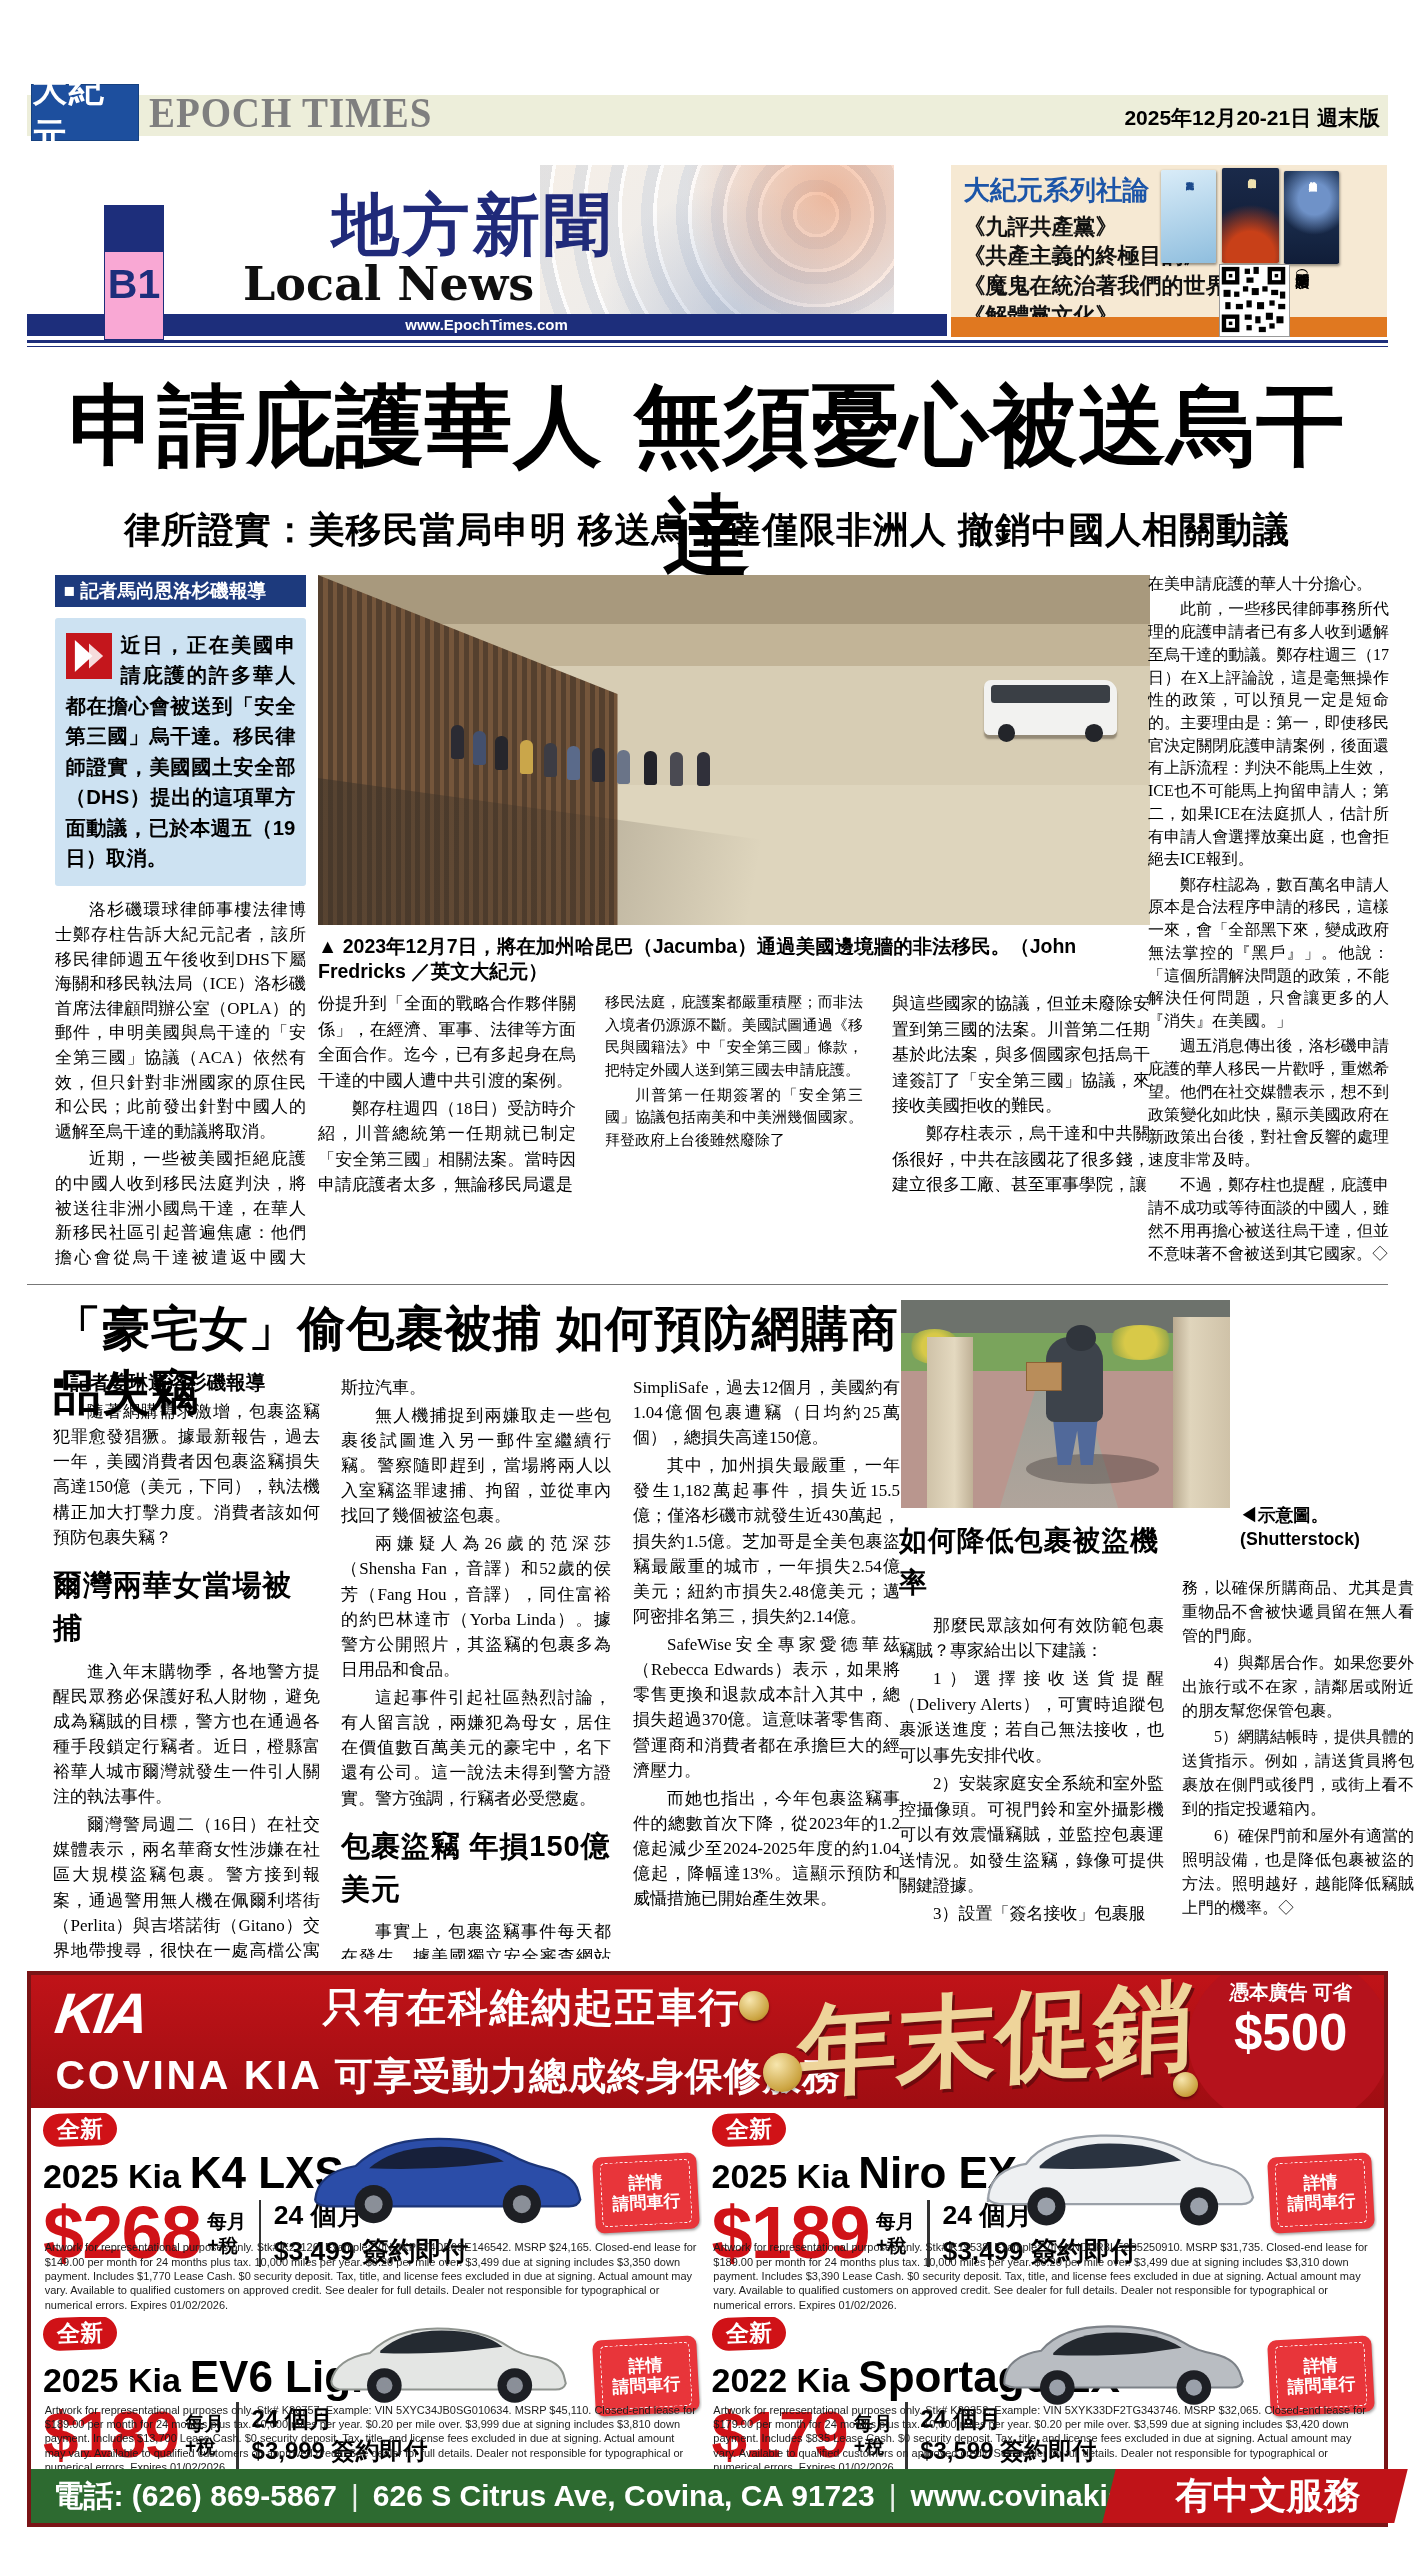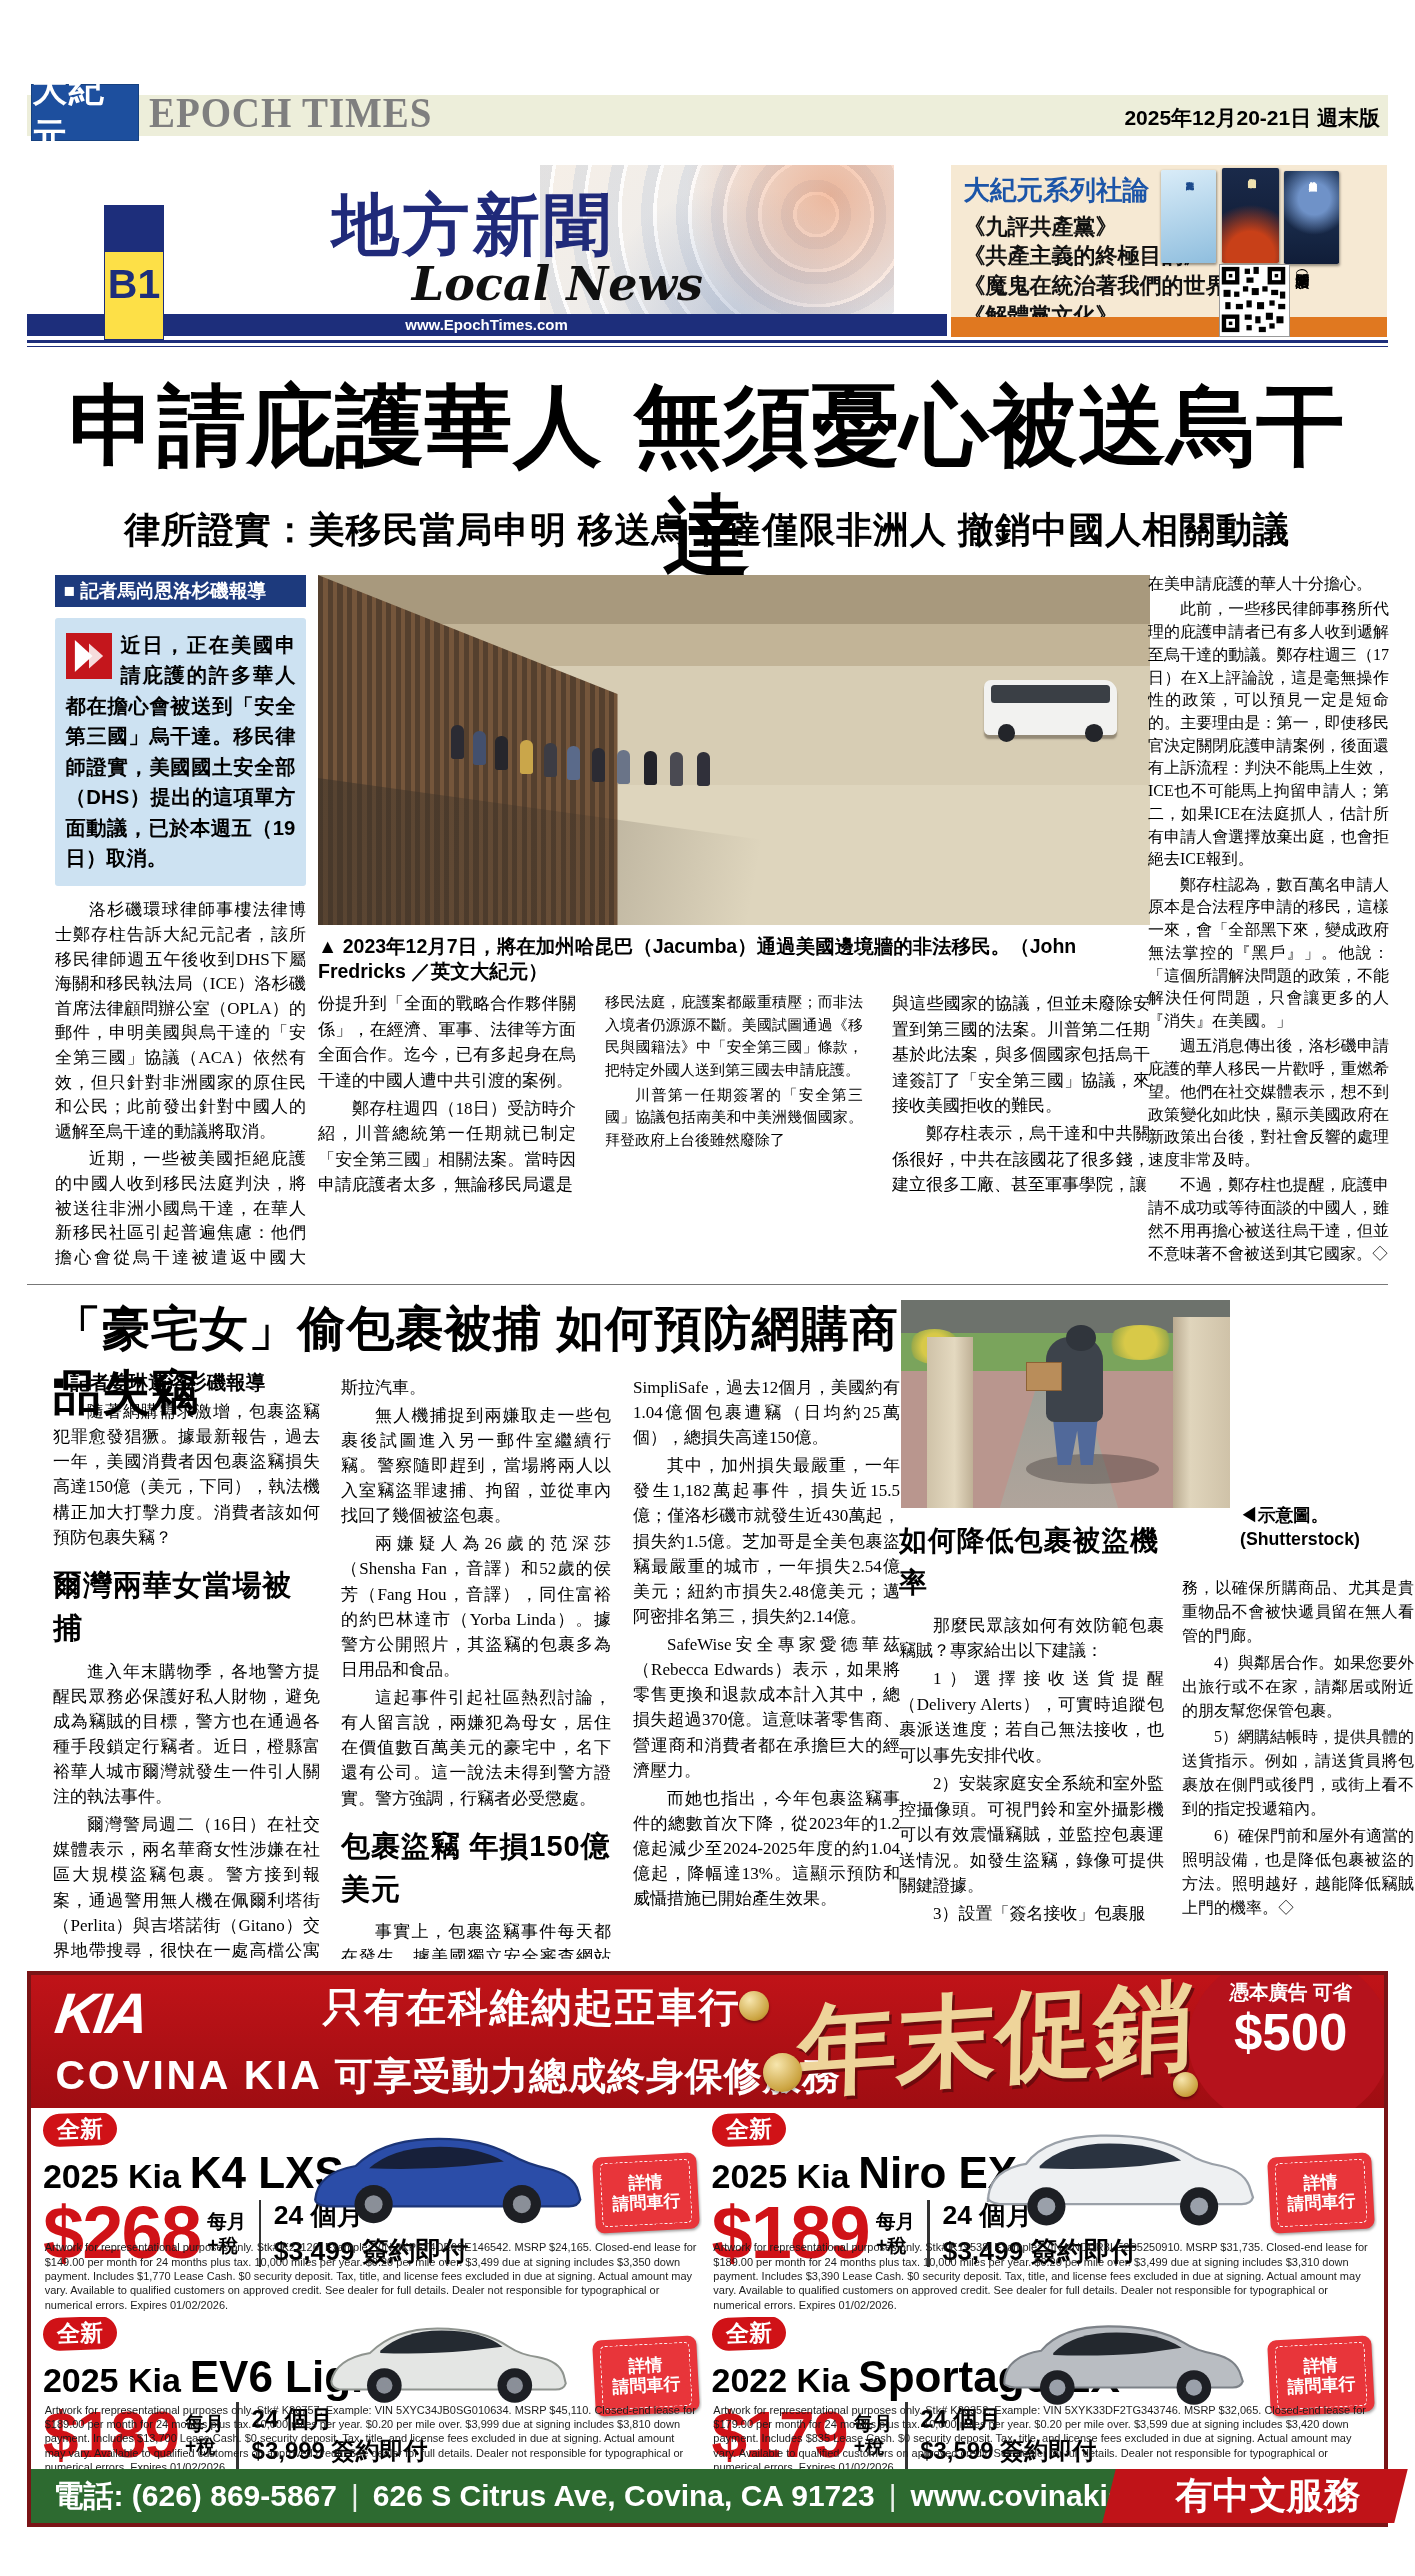--- a/index.html
+++ b/index.html
@@ -16,27 +16,27 @@
                font-size:39px;color:#7f7f7f;letter-spacing:0.9px;transform:scaleY(1.08);transform-origin:top left;}
   .edition-date{right:35px;top:104px;font-size:21px;font-weight:bold;}
 
   
   .globe{left:540px;top:165px;width:354px;height:165px;overflow:hidden;
     background:
       radial-gradient(circle at 82% 18%, rgba(236,120,60,.45), transparent 45%),
       radial-gradient(circle at 55% 95%, rgba(120,140,180,.35), transparent 55%),
       repeating-radial-gradient(circle at 78% 30%, rgba(255,255,255,0) 0 19.5px, rgba(255,255,255,.85) 19.5px 23px, rgba(190,200,215,.35) 23px 35px),
       linear-gradient(135deg,#f6efe7,#e4e9ef);}
-  .b1-box{left:104px;top:205px;width:58px;height:133px;border:1.8px solid #1d2e7b;background:#fde047;z-index:3;}
+  .b1-box{left:104px;top:205px;width:58px;height:133px;border:1.8px solid #1d2e7b;background:#f9a8d4;z-index:3;}
   .b1-top{position:absolute;left:0;top:0;right:0;height:46px;background:#1d2e7b;}
   .b1-label{position:absolute;left:0;right:0;top:55px;text-align:center;font-size:41px;font-weight:900;color:#1d2e7b;}
   .section-cn{left:243px;top:180px;width:460px;text-align:center;font-size:67px;font-weight:900;
               color:#202a7a;letter-spacing:3.5px;z-index:2;}
-  .section-en{left:243px;top:257px;width:460px;text-align:right;font-family:"DejaVu Serif",serif;
-              font-style:italic;font-weight:bold;font-size:46px;color:#101010;z-index:2;}
+  .section-en{left:243px;top:257px;width:460px;text-align:left;font-family:"DejaVu Serif",serif;
+              font-weight:bold;font-size:46px;color:#101010;z-index:2;}
   .mast-bar{left:26.5px;top:314px;width:920px;height:22px;background:#1d2e7b;color:#fff;text-align:center;
             font-size:15px;font-weight:bold;line-height:22px;z-index:2;}
   .mast-rule{left:26.5px;top:340px;width:1361px;height:0;border-top:3.5px solid #1d2e7b;}
   .mast-rule2{left:26.5px;top:346px;width:1361px;height:0;border-top:0.9px solid #1d2e7b;}
 
   .ed-box{left:951px;top:165px;width:436px;height:152px;background:#f6e9d3;padding:7px 0 0 12.4px;box-sizing:border-box;}
   .ed-title{font-size:26.5px;font-weight:900;color:#1c55a8;margin:0 0 3.5px;}
   .ed-item{font-size:22px;font-weight:800;color:#111;line-height:1.35;}
   .ed-orange{left:951px;top:317px;width:436px;height:19.5px;background:#e07820;}
   .book{position:absolute;border-radius:1.8px;box-shadow:0.9px 1.8px 2.7px rgba(0,0,0,.4);overflow:hidden;}

